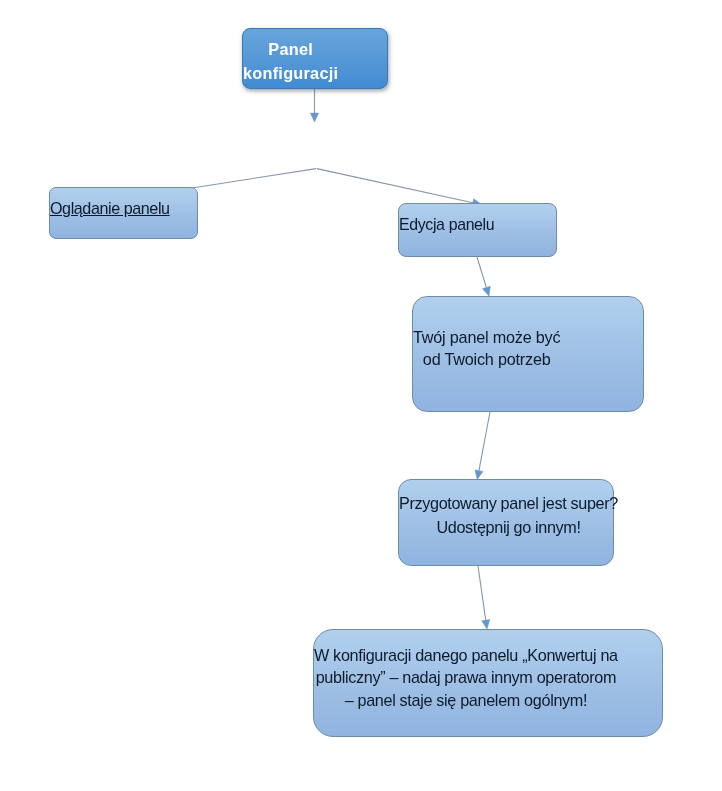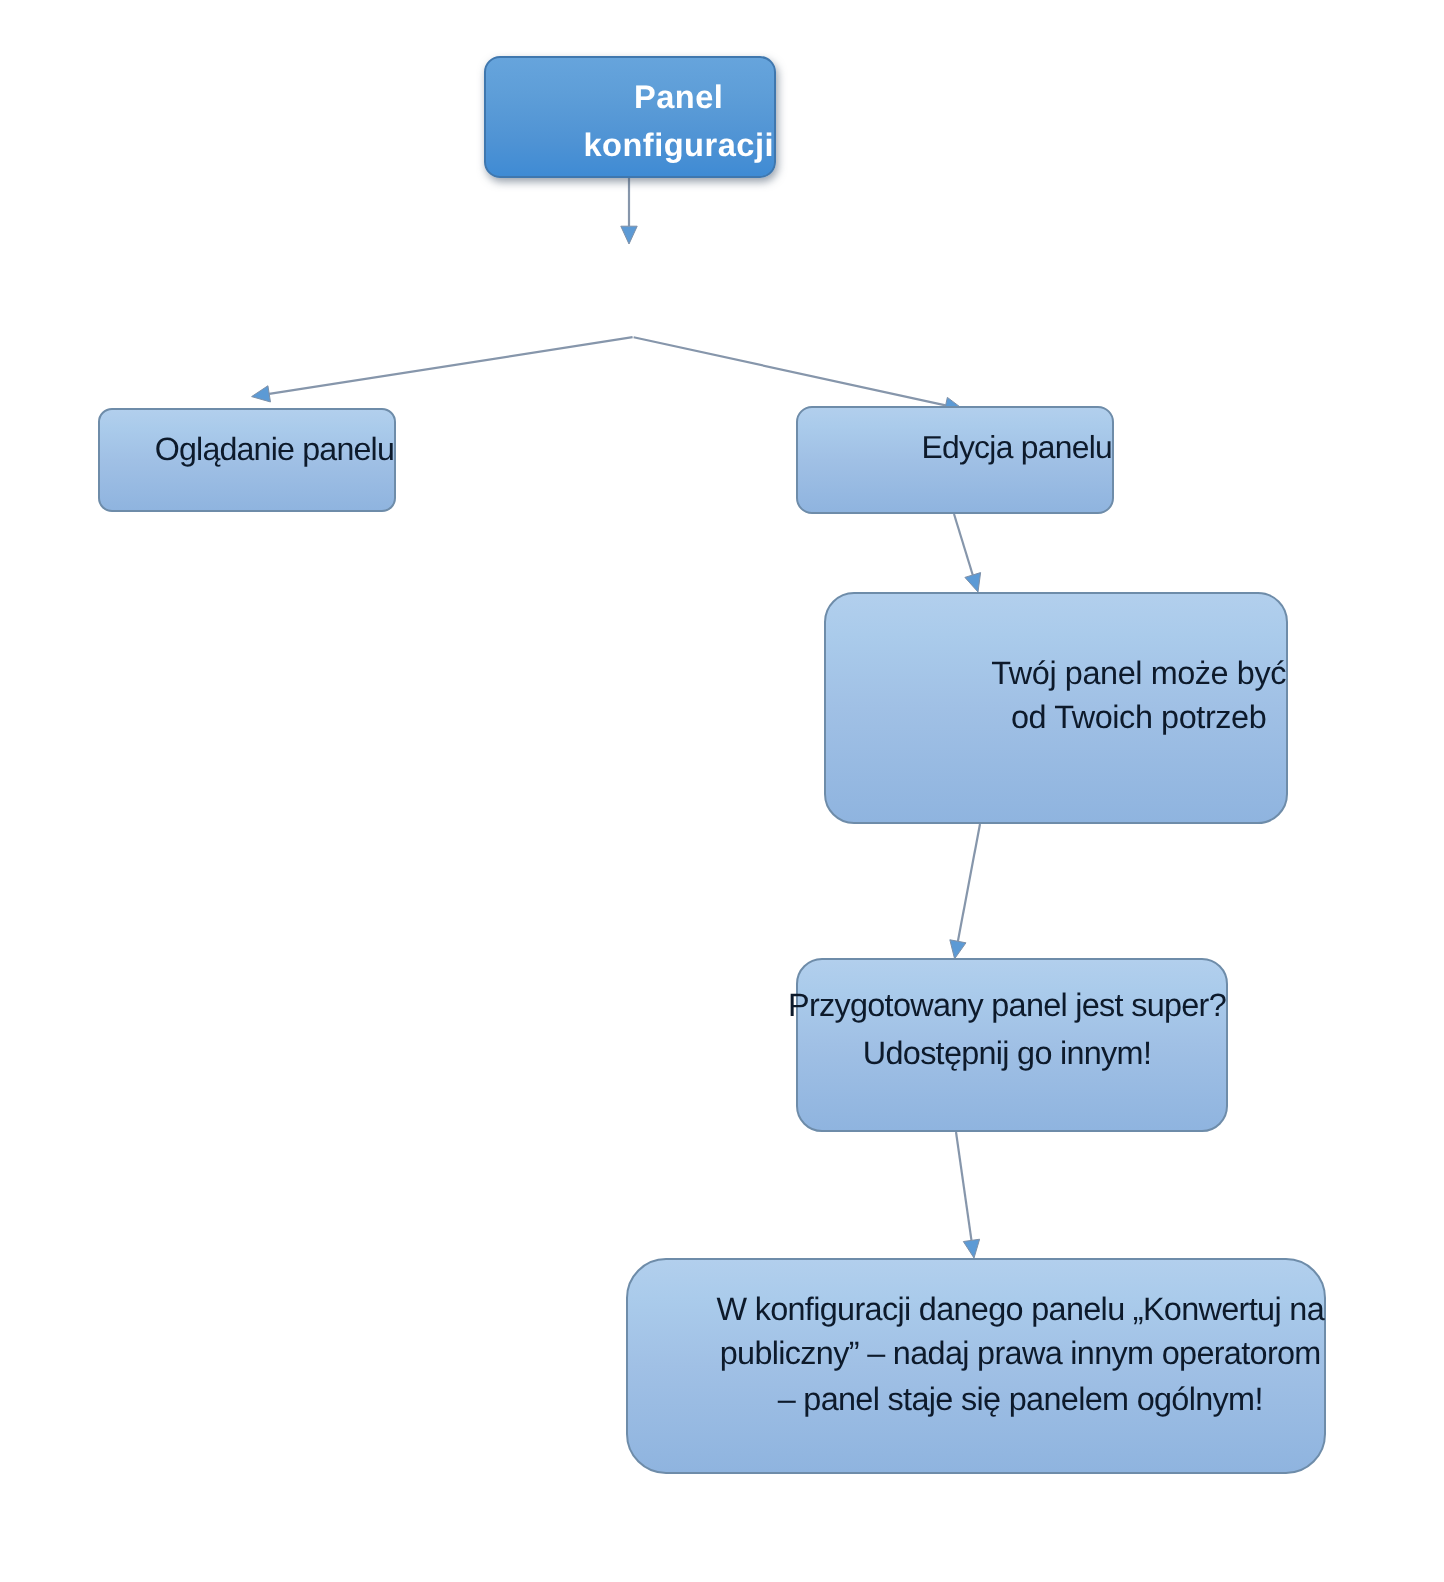--- a/index.html
+++ b/index.html
@@ -4,38 +4,38 @@
 <title>Panel indywidualny</title>
 <style>
   html,body{margin:0;padding:0;}
   body{width:722px;height:791px;background:#ffffff;overflow:hidden;}
 
   #diagram{position:relative;width:722px;height:791px;background:#ffffff;
            font-family:"Liberation Sans",sans-serif;
            -webkit-font-smoothing:antialiased;}
 
   .node{position:absolute;box-sizing:border-box;display:flex;align-items:center;
-        justify-content:flex-end;text-align:center;color:#0d1a2b;}
+        justify-content:flex-start;text-align:center;color:#0d1a2b;}
   .node.light{background:linear-gradient(180deg,#b2cfed 0%,#aacbeb 18%,#a0c0e5 50%,#8fb4df 100%);
               border:1px solid #6e8ca9;}
   .node.primary{background:linear-gradient(180deg,#66a4dc 0%,#5e9ed8 30%,#4f93d4 70%,#3f8bd4 100%);
                 border:1px solid #3f77ae;color:#ffffff;font-weight:bold;
                 box-shadow:1px 2px 4px rgba(70,85,105,0.55);}
   .node .label{display:block;}
   .node .label .line{display:block;white-space:pre;}
 
   svg#edges{position:absolute;left:0;top:0;width:722px;height:791px;}
   svg#edges line{stroke:#8696ab;stroke-width:1.1;}
   svg#edges polygon{fill:#5c9ad5;stroke:#7d90a8;stroke-width:0.5;}
 
   #n0{left:242px;top:28px;width:146px;height:61px;border-radius:8px;}
   #n0 .label{font-size:16.3px;line-height:23.5px;letter-spacing:0.25px;position:relative;top:3.3px;}
   #n1{left:242px;top:122px;width:146px;height:46px;border-radius:7px;}
   #n1 .label{font-size:16.4px;line-height:21px;letter-spacing:-0.2px;word-spacing:0.6px;position:relative;top:-1.4px;}
-  #n2{left:49px;top:204px;width:149px;height:52px;border-radius:7px;}
+  #n2{left:49px;top:187px;width:149px;height:52px;border-radius:7px;text-decoration:underline;}
   #n2 .label{font-size:16.1px;line-height:21px;letter-spacing:-0.41px;position:relative;top:-4.8px;}
   #n3{left:398px;top:203px;width:159px;height:54px;border-radius:8px;}
   #n3 .label{font-size:15.9px;line-height:21px;letter-spacing:-0.35px;position:relative;top:-5.3px;}
   #n4{left:366px;top:296px;width:232px;height:116px;border-radius:15px;margin-left:46px;}
   #n4 .label{font-size:16.2px;line-height:22px;letter-spacing:-0.2px;position:relative;top:-6.2px;}
   #n5{left:351px;top:479px;width:216px;height:87px;border-radius:13px;margin-left:47px;}
   #n5 .label{font-size:16.2px;line-height:23.6px;letter-spacing:-0.35px;position:relative;top:-6.5px;}
   #n6{left:313px;top:629px;width:350px;height:108px;border-radius:20px;}
   #n6 .label{font-size:16.2px;line-height:22.3px;letter-spacing:-0.33px;position:relative;top:-5.5px;}
 </style>

